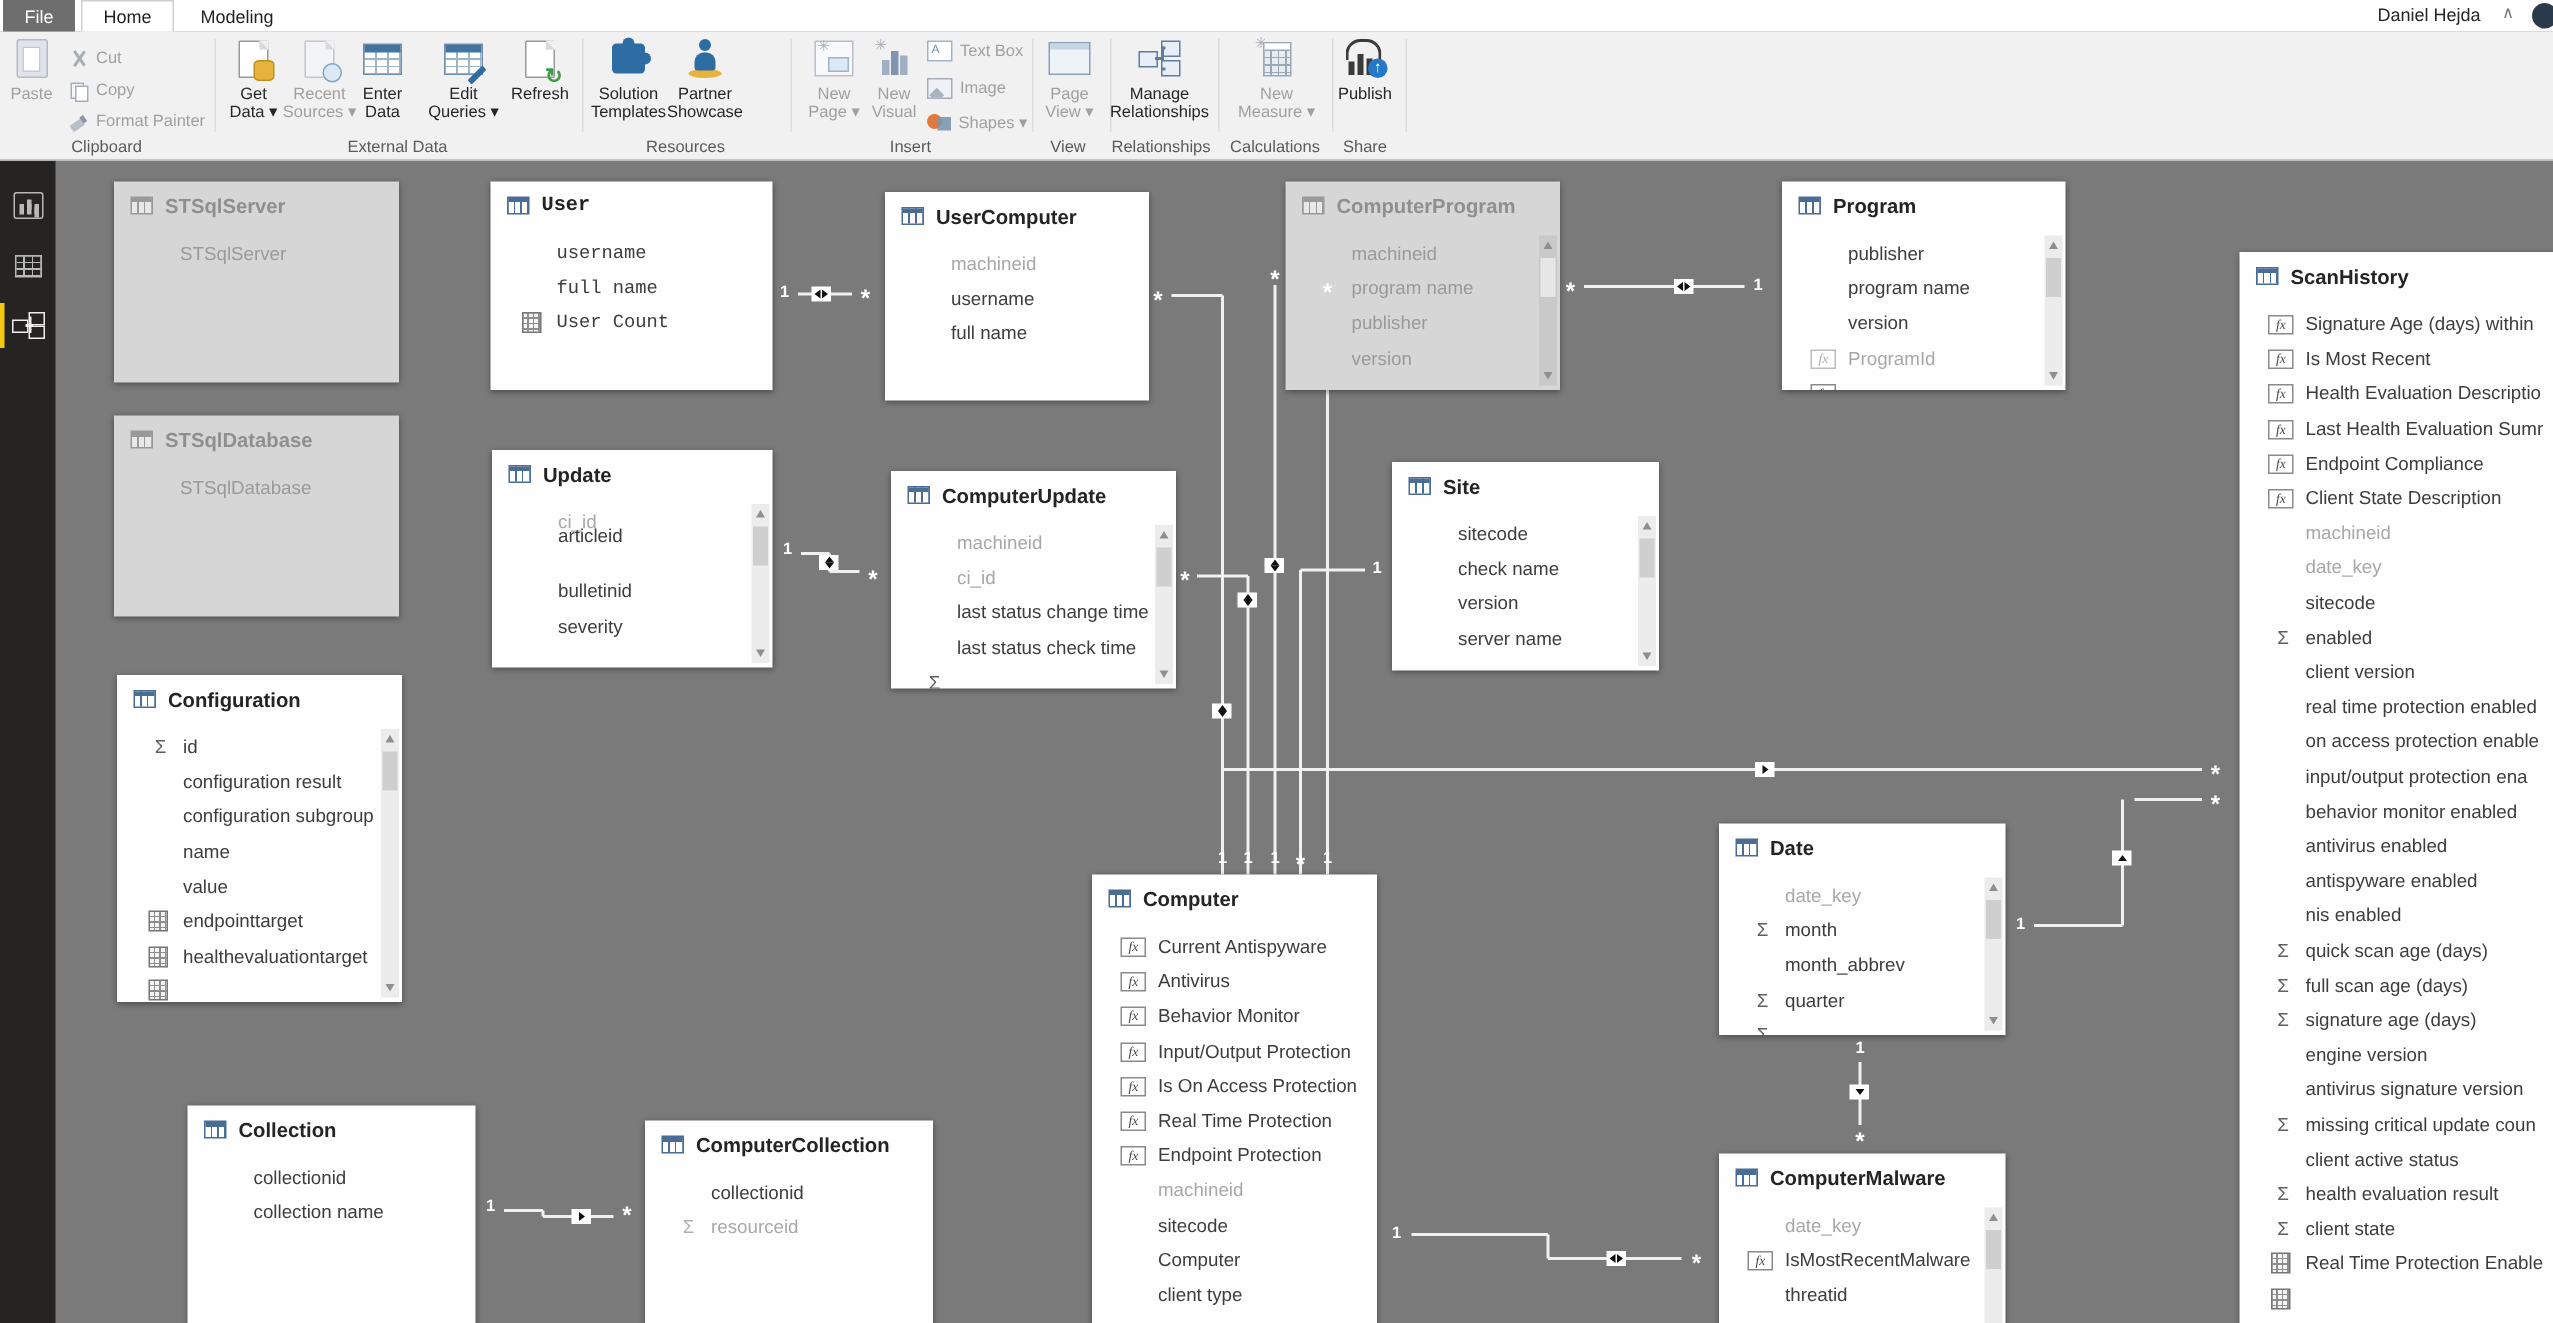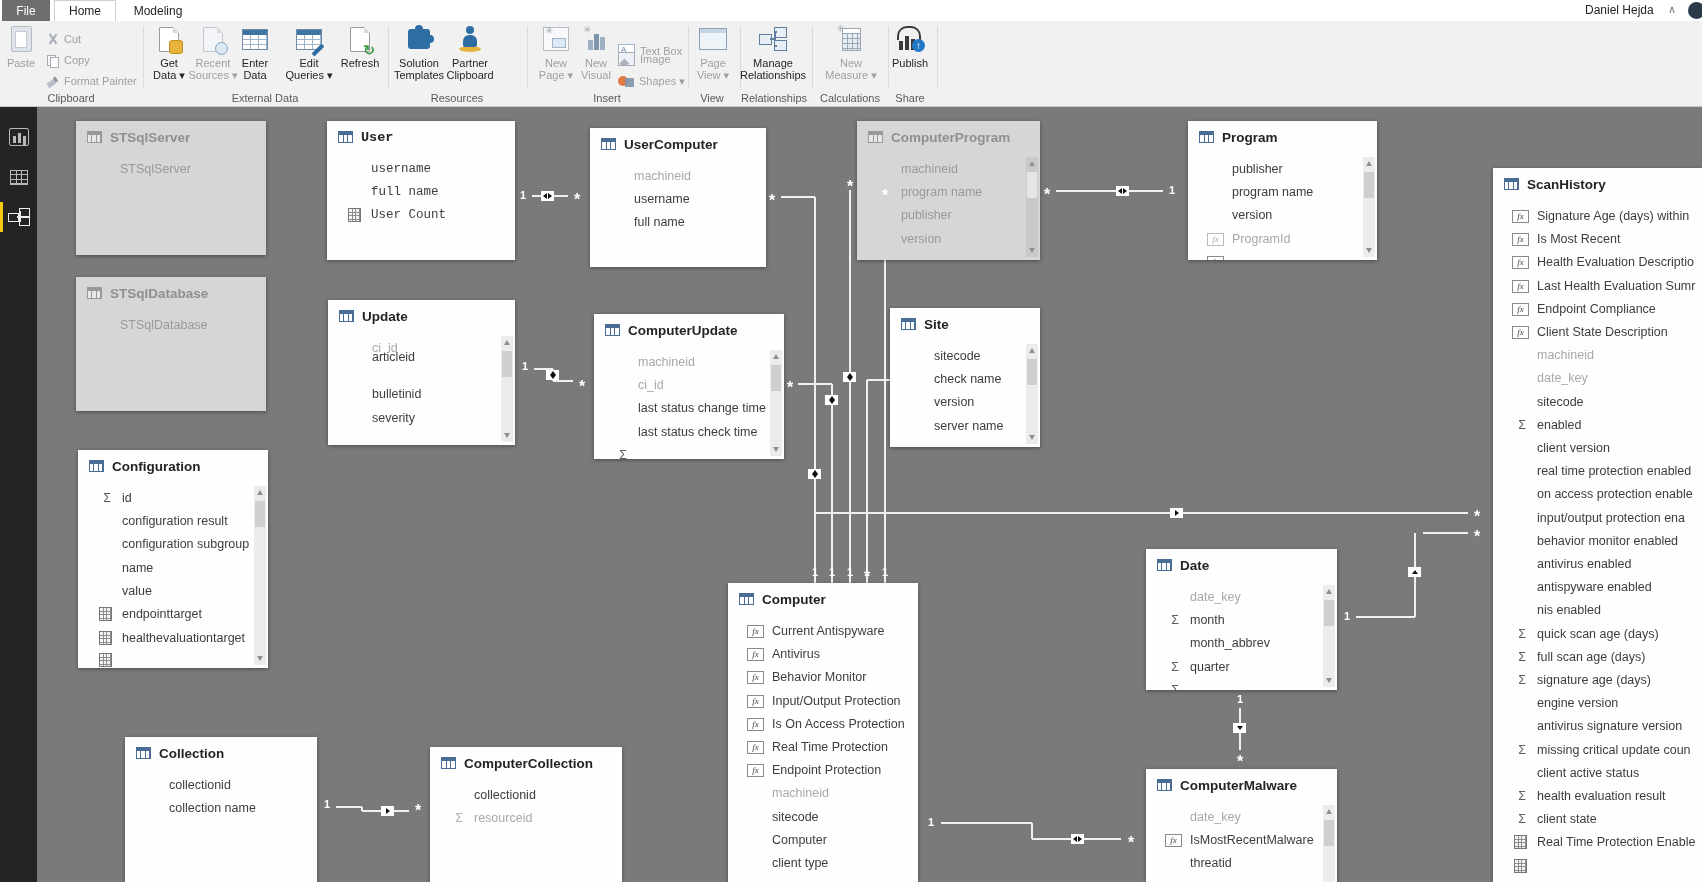--- a/index.html
+++ b/index.html
@@ -239,21 +239,21 @@
         <span class="i-puzzle"></span>
       </div>
     <div class="rb-label w56">Solution Templates</div>
   </div>
   <div class="rb" style="left:442px;width:56px">
     <div class="rb-ic">
         <span class="i-person">
           <span class="base"></span>
         </span>
       </div>
-    <div class="rb-label w56">Partner Clipboard</div>
+    <div class="rb-label w56">Partner Showcase</div>
   </div>
   <div class="rg-label" style="left:457px">Resources</div>
   <div class="rsep" style="left:527px"></div>
 
   <div class="rb dis" style="left:534px;width:44px">
     <div class="rb-ic">
         <span class="i-newpage">
           <span class="mini"></span>
         </span>
       </div>
@@ -262,21 +262,21 @@
   <div class="rb dis" style="left:574px;width:44px">
     <div class="rb-ic">
         <span class="i-bars">
           <span class="b1"></span>
           <span class="b2"></span>
           <span class="b3"></span>
         </span>
       </div>
     <div class="rb-label">New Visual</div>
   </div>
-  <div class="rs dis" style="left:618px;top:21px">
+  <div class="rs dis" style="left:618px;top:4px">
     <span class="i-textbox"></span>
       <span>Text Box</span>
   </div>
   <div class="rs dis" style="left:618px;top:29px">
     <span class="i-image"></span>
       <span>Image</span>
   </div>
   <div class="rs dis" style="left:618px;top:51px">
     <span class="i-shapes"></span>
       <span>Shapes&nbsp;▾</span>
@@ -603,21 +603,21 @@
       </div>
       <div class="et-row" style="top: 131.8px;">
         <div class="et-fname"></div>
       </div>
       <div class="et-scroll">
         <div class="sa up"></div>
         <div class="sth"></div>
         <div class="sa dn"></div>
       </div>
     </div>
-    <div class="etable" style="left: 853px; top: 201px; width: 150px; height: 139px;">
+    <div class="etable" style="left: 891px; top: 201px; width: 178px; height: 139px;">
       <div class="et-head">
         <div class="t-icon"></div>
         <div class="et-name">Site</div>
       </div>
       <div class="et-row" style="top: 39px;">
         <div class="et-fname">sitecode</div>
       </div>
       <div class="et-row" style="top: 62.2px;">
         <div class="et-fname">check name</div>
       </div>

